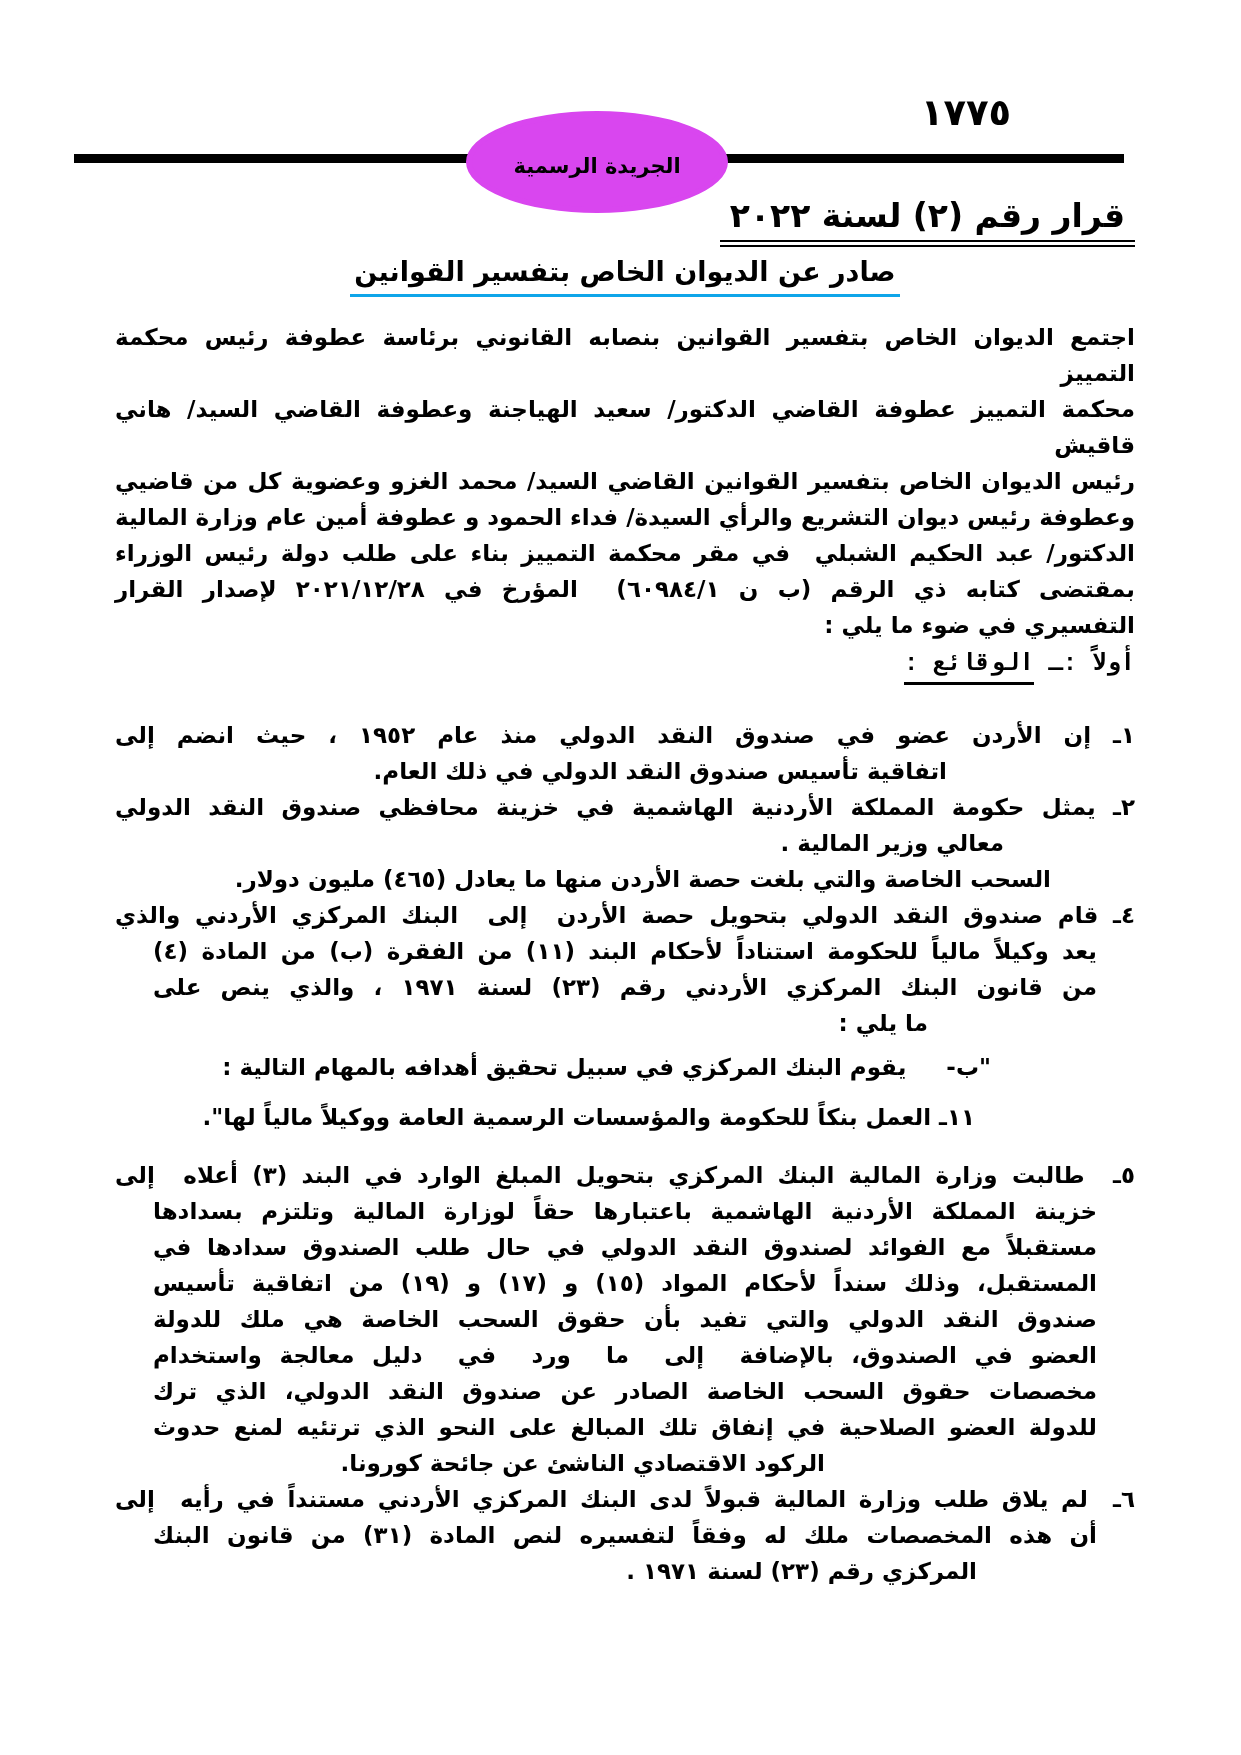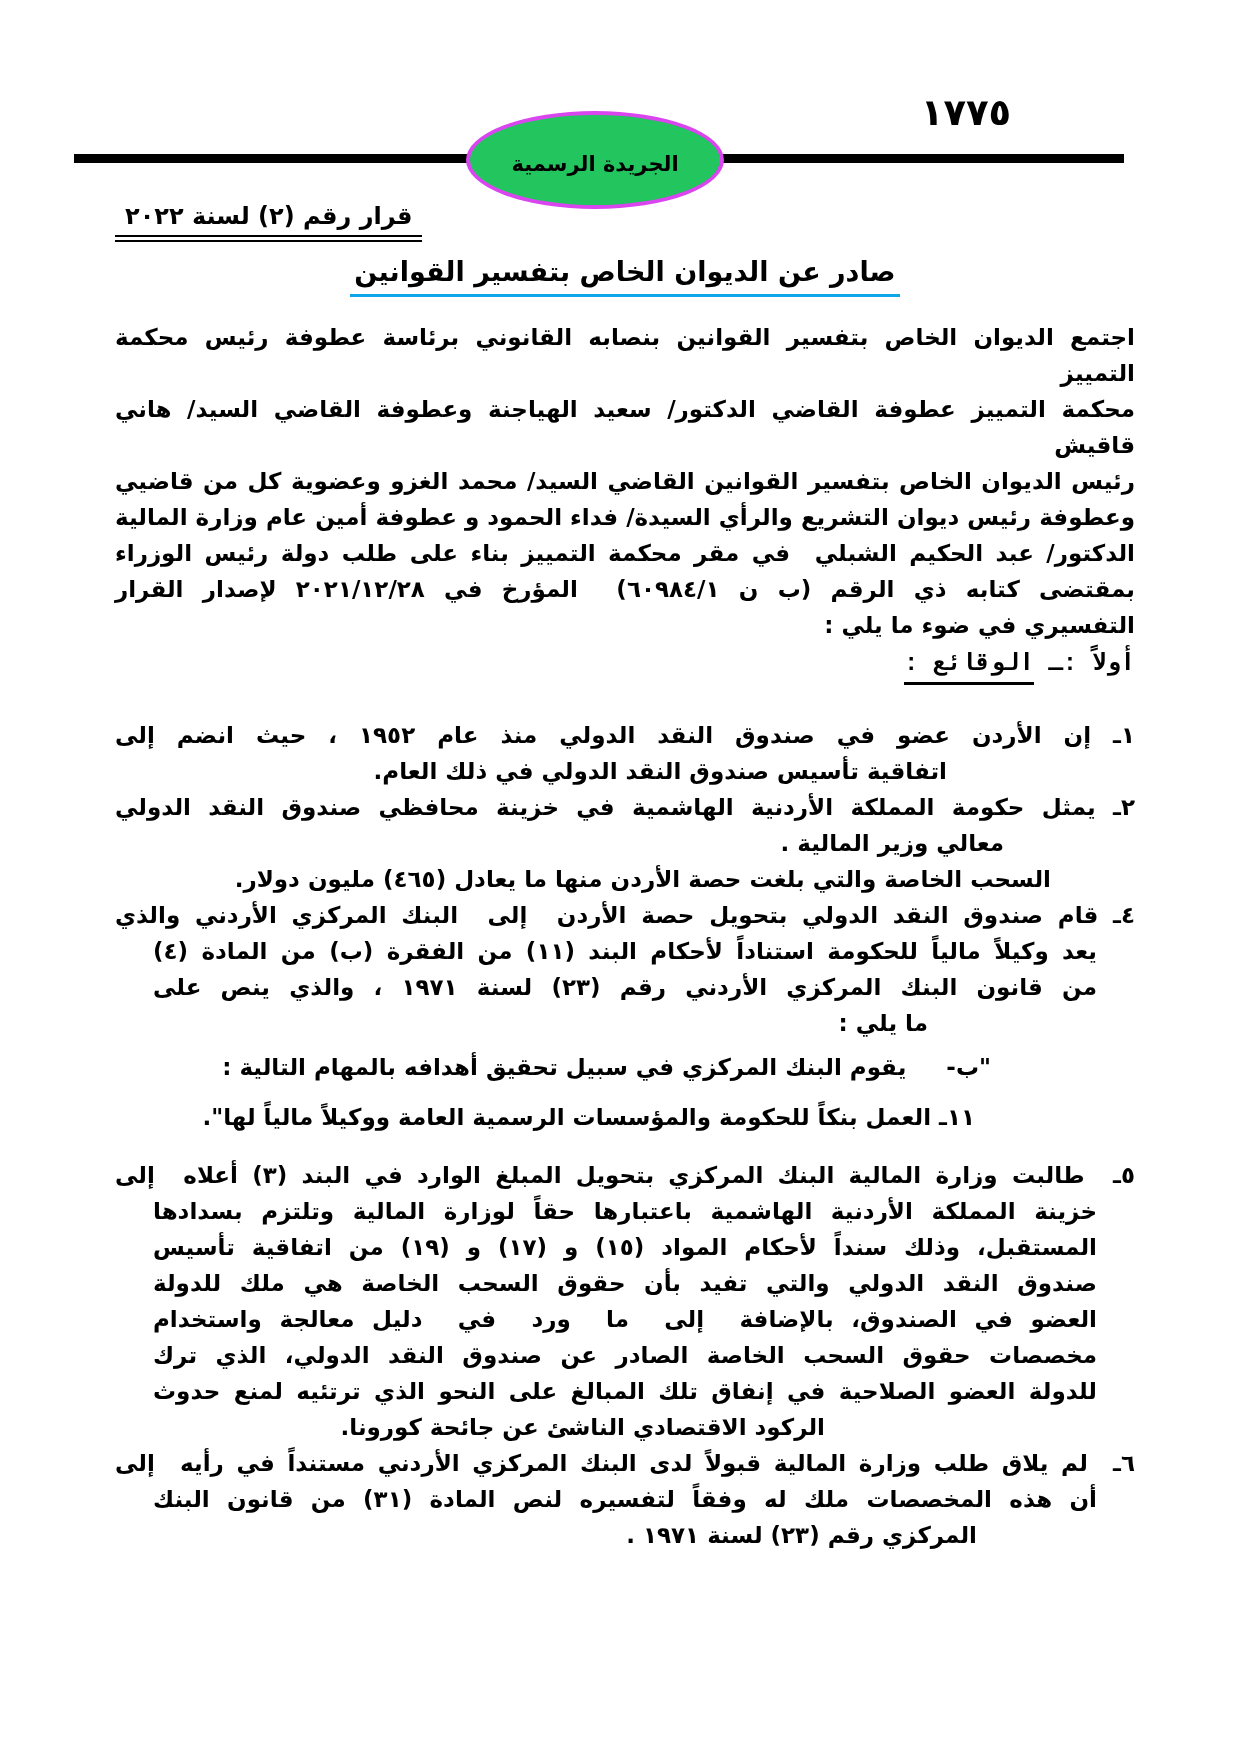--- a/index.html
+++ b/index.html
@@ -34,34 +34,34 @@
     width: 1050px;
     height: 9px;
     background: #000;
   }
   .oval {
     position: absolute;
     top: 111px;
     left: 466px;
     width: 250px;
     height: 90px;
-    background: #22c55e;
-    border: 4px solid #d946ef;
+    background: #d946ef;
+    border: 6px solid #d946ef;
     border-radius: 50%;
     display: flex;
     align-items: center;
     justify-content: center;
     z-index: 2;
   }
   .oval span { font-size: 21px; padding-top: 8px; }
 
   
   .content { padding: 196px 106px 0 115px; }
 
-  .title { text-align: left; font-size: 24px; line-height: 40px; }
+  .title { text-align: right; font-size: 33px; line-height: 40px; }
   .title .dbl { border-bottom: 7px double #000; padding: 0 10px 5px; }
 
   .subtitle { margin-top: 16px; text-align: center; font-size: 27px; line-height: 40px; }
   .subtitle .ul { border-bottom: 3px solid #0ea5e9; padding: 0 4px 7px; }
 
   .intro { margin-top: 27px; }
 
   .line { font-size: 23px; line-height: 36px; }
   .j { text-align: justify; text-align-last: justify; }
   .r { text-align: right; }
@@ -128,20 +128,21 @@
       </div>
 
       <div>
         <div class="line r q1" style="padding-right:144px">"ب-&nbsp;&nbsp;&nbsp;&nbsp; يقوم البنك المركزي في سبيل تحقيق أهدافه بالمهام التالية :</div>
         <div class="line r q2" style="padding-right:160px">١١ـ العمل بنكاً للحكومة والمؤسسات الرسمية العامة ووكيلاً مالياً لها".</div>
       </div>
 
       <div>
         <div class="line j">٥ـ&nbsp; طالبت وزارة المالية البنك المركزي بتحويل المبلغ الوارد في البند (٣) أعلاه&nbsp; إلى</div>
         <div class="line j cont">خزينة المملكة الأردنية الهاشمية باعتبارها حقاً لوزارة المالية وتلتزم بسدادها</div>
+        <div class="line j cont">مستقبلاً مع الفوائد لصندوق النقد الدولي في حال طلب الصندوق سدادها في</div>
         <div class="line j cont">المستقبل، وذلك سنداً لأحكام المواد (١٥) و (١٧) و (١٩) من اتفاقية تأسيس</div>
         <div class="line j cont">صندوق النقد الدولي والتي تفيد بأن حقوق السحب الخاصة هي ملك للدولة</div>
         <div class="line j cont">العضو في الصندوق، بالإضافة&nbsp; إلى&nbsp; ما&nbsp; ورد&nbsp; في&nbsp; دليل معالجة واستخدام</div>
         <div class="line j cont">مخصصات حقوق السحب الخاصة الصادر عن صندوق النقد الدولي، الذي ترك</div>
         <div class="line j cont">للدولة العضو الصلاحية في إنفاق تلك المبالغ على النحو الذي ترتئيه لمنع حدوث</div>
         <div class="line r" style="padding-right:310px">الركود الاقتصادي الناشئ عن جائحة كورونا.</div>
       </div>
 
       <div>
         <div class="line j">٦ـ&nbsp; لم يلاق طلب وزارة المالية قبولاً لدى البنك المركزي الأردني مستنداً في رأيه&nbsp; إلى</div>

